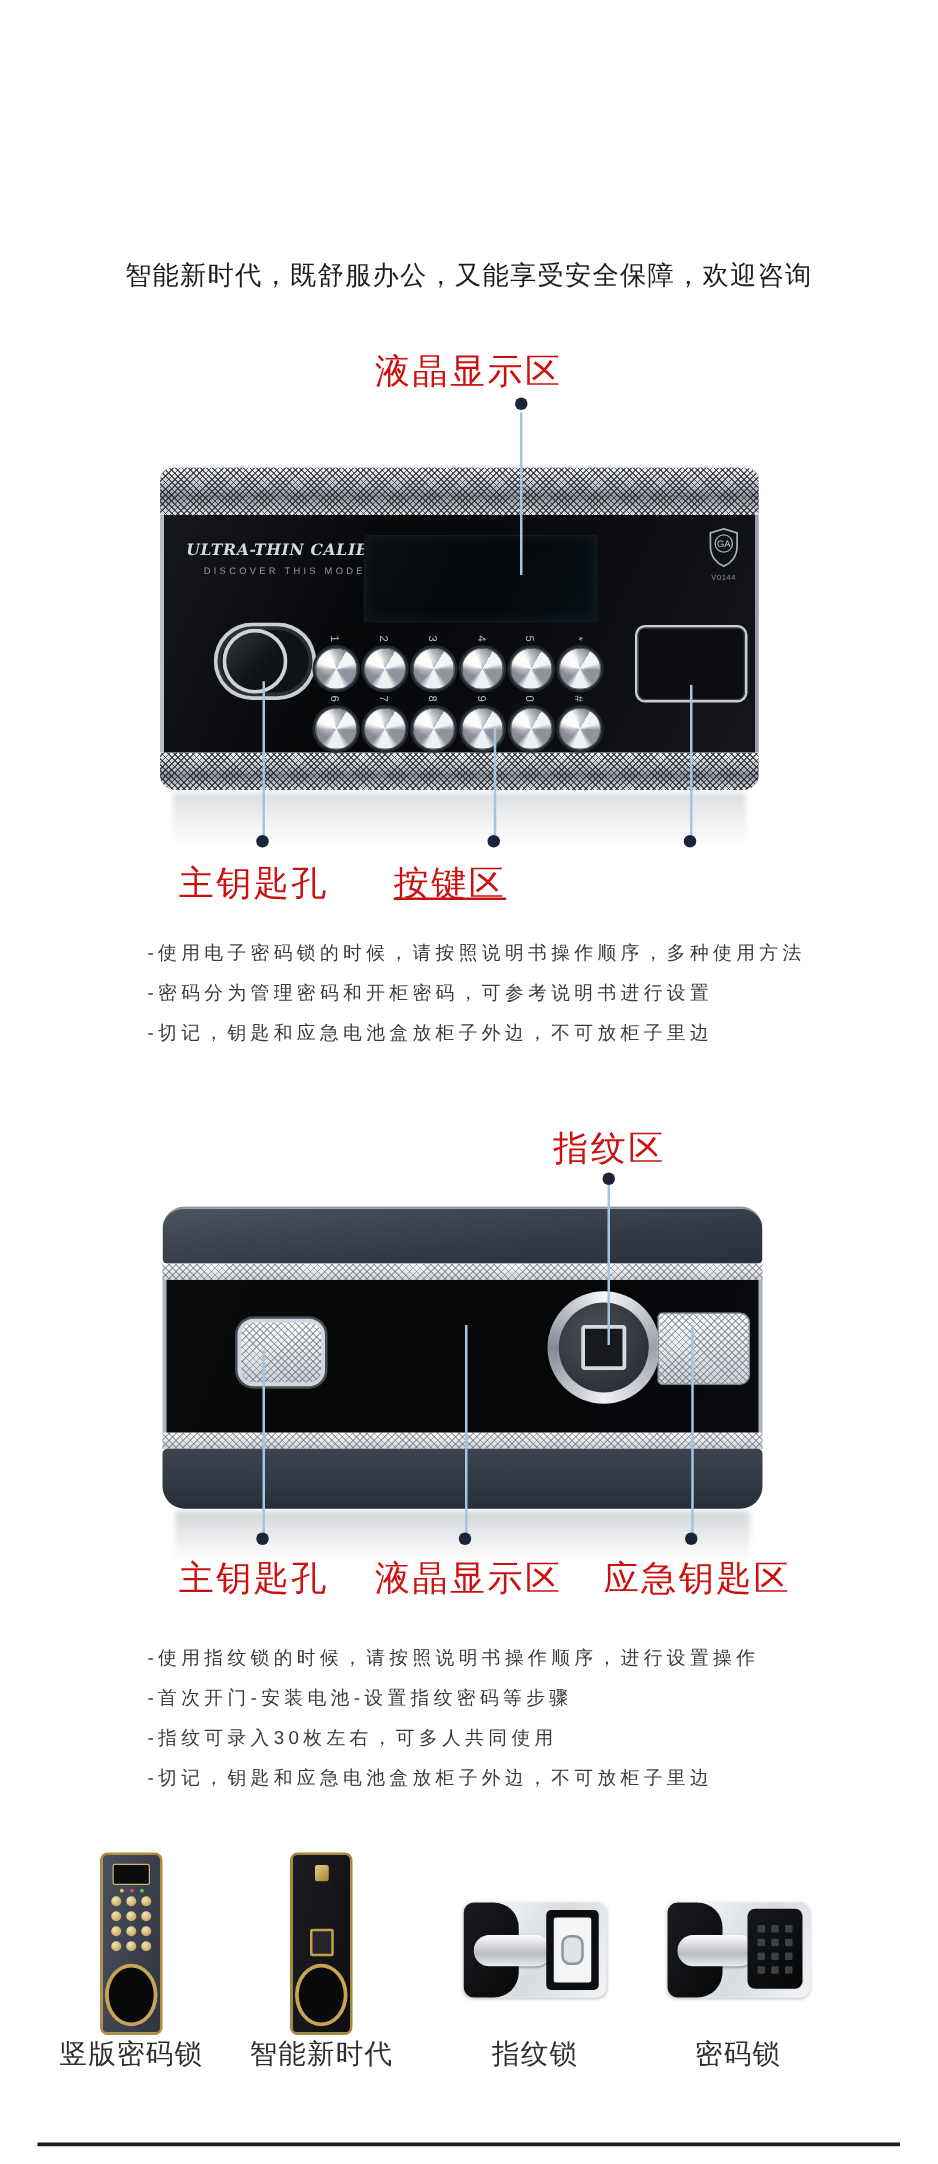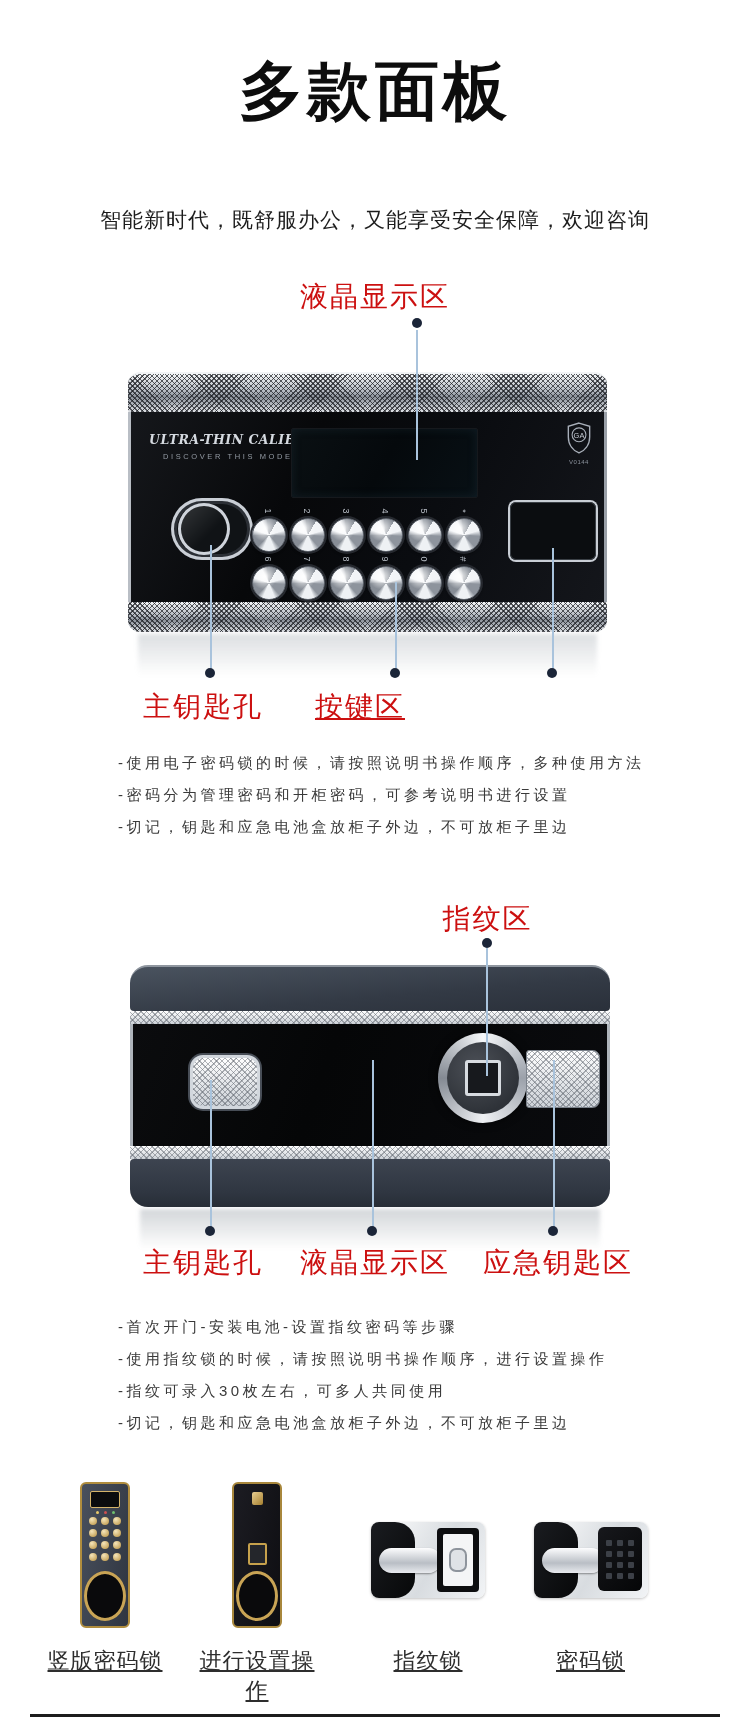--- a/index.html
+++ b/index.html
@@ -93,21 +93,21 @@
      box-shadow:0 0 8px rgba(0,0,0,.7);display:flex;align-items:center;justify-content:center;}
   .fp2-inner{width:72px;height:72px;border-radius:50%;display:flex;align-items:center;justify-content:center;
      background:radial-gradient(circle at 40% 35%, #4c5057, #2e3238 72%);}
   .fp2-sensor{width:30px;height:30px;border:3px solid #d7dbe0;border-radius:3px;background:#17191d;}
   .spark-right2{left:393px;top:26px;width:74px;height:58px;border-radius:4px 8px 8px 4px;
      box-shadow:inset 0 0 0 1px #7b828b;}
 
   
   .pcol{top:1478px;text-align:center;}
   .thumb-box{height:150px;display:flex;align-items:flex-end;justify-content:center;}
-  .pcaption{margin-top:18px;font-size:22px;color:#2e2e2e;letter-spacing:1px;text-decoration:underline;}
+  .pcaption{font-size:22px;color:#2e2e2e;letter-spacing:1px;}
 
   .vlock{position:relative;width:50px;height:146px;border-radius:6px;box-sizing:border-box;}
   .vlock-pwd{background:linear-gradient(100deg,#49505d,#2f3540);border:2px solid #b08d3e;}
   .vlock-fp{background:linear-gradient(100deg,#1c1c22,#0e0e12);border:2px solid #a8873c;}
   .v-screen{margin:7px auto 3px;width:28px;height:15px;background:#0b0c0e;
      border:1px solid #d4b36a;border-radius:2px;}
   .v-leds{display:flex;justify-content:center;gap:5px;margin:2px 0 3px;}
   .v-led{width:3px;height:3px;border-radius:50%;}
   .v-keys{display:grid;grid-template-columns:repeat(3,8px);gap:4px;justify-content:center;}
   .v-key{width:8px;height:8px;border-radius:50%;
@@ -135,21 +135,20 @@
      grid-template-columns:repeat(3,6px);gap:5px;justify-content:center;align-content:center;}
   .pad-dot{width:6px;height:6px;border-radius:1px;background:#3c4047;}
 
   .divider{left:30px;top:1714px;width:690px;height:3px;background:#1c1c1c;}
 </style>
 </head>
 <body>
 
 <div class="page">
 
-  <div class="abs title1">多款面板</div>
   <div class="abs subtitle">智能新时代，既舒服办公，又能享受安全保障，欢迎咨询</div>
 
   <div class="abs callout" style="left:0;right:0;top:278px;text-align:center;">液晶显示区</div>
   <div class="abs ann-dot" style="left:412px;top:318px;"></div>
   <div class="abs ann-line" style="left:416px;top:330px;height:130px;"></div>
 
   <div class="abs panel1">
     <div class="p1-top knurl"></div>
     <div class="p1-body">
       <div class="abs brand1">
@@ -268,22 +267,22 @@
   <div class="abs ann-line" style="left:372px;top:1060px;height:170px;"></div>
   <div class="abs ann-line" style="left:553px;top:1060px;height:170px;"></div>
   <div class="abs ann-dot" style="left:205px;top:1226px;"></div>
   <div class="abs ann-dot" style="left:367px;top:1226px;"></div>
   <div class="abs ann-dot" style="left:548px;top:1226px;"></div>
   <div class="abs callout" style="left:143px;top:1244px;">主钥匙孔</div>
   <div class="abs callout" style="left:300px;top:1244px;">液晶显示区</div>
   <div class="abs callout" style="left:483px;top:1244px;">应急钥匙区</div>
 
   <div class="abs notes" style="left:118px;top:1316px;">
+    <p>-使用指纹锁的时候，请按照说明书操作顺序，进行设置操作</p>
     <p>-首次开门-安装电池-设置指纹密码等步骤</p>
-    <p>-使用指纹锁的时候，请按照说明书操作顺序，进行设置操作</p>
     <p>-指纹可录入30枚左右，可多人共同使用</p>
     <p>-切记，钥匙和应急电池盒放柜子外边，不可放柜子里边</p>
   </div>
 
   <div class="abs pcol" style="left:45px;width:120px;">
     <div class="thumb-box">
       <div class="vlock vlock-pwd">
         <div class="v-screen"></div>
         <div class="v-leds">
           <div class="v-led" style="background:#e8c96a;"></div>
@@ -311,21 +310,21 @@
   </div>
 
   <div class="abs pcol" style="left:197px;width:120px;">
     <div class="thumb-box">
       <div class="vlock vlock-fp">
         <div class="v-gold-sq"></div>
         <div class="v-fpsensor"></div>
         <div class="v-handle"></div>
       </div>
     </div>
-    <div class="pcaption">进行设置操作</div>
+    <div class="pcaption">智能新时代</div>
   </div>
 
   <div class="abs pcol" style="left:348px;width:160px;">
     <div class="thumb-box">
       <div class="hlock">
         <div class="h-dark"></div>
         <div class="h-bar"></div>
         <div class="h-module-fp">
           <div class="h-module-fp-inner">
             <div class="h-fpoval"></div>

